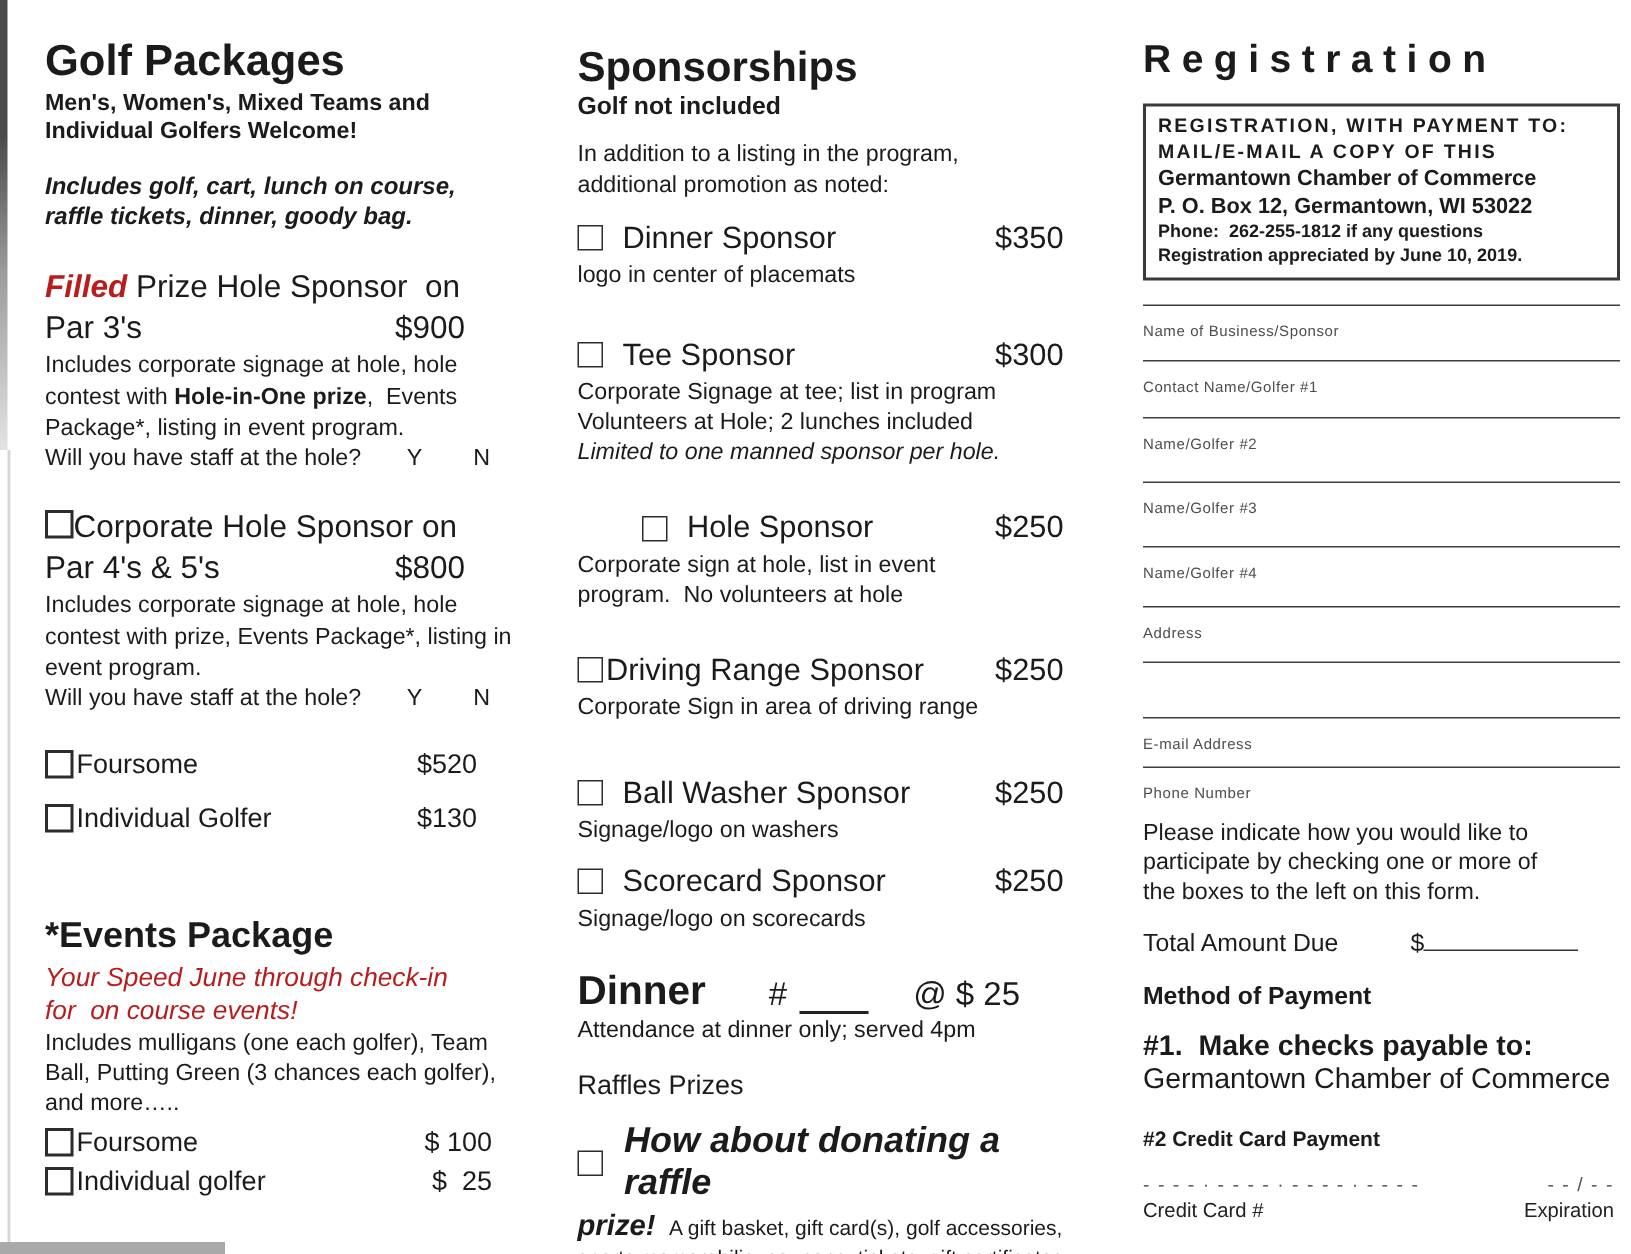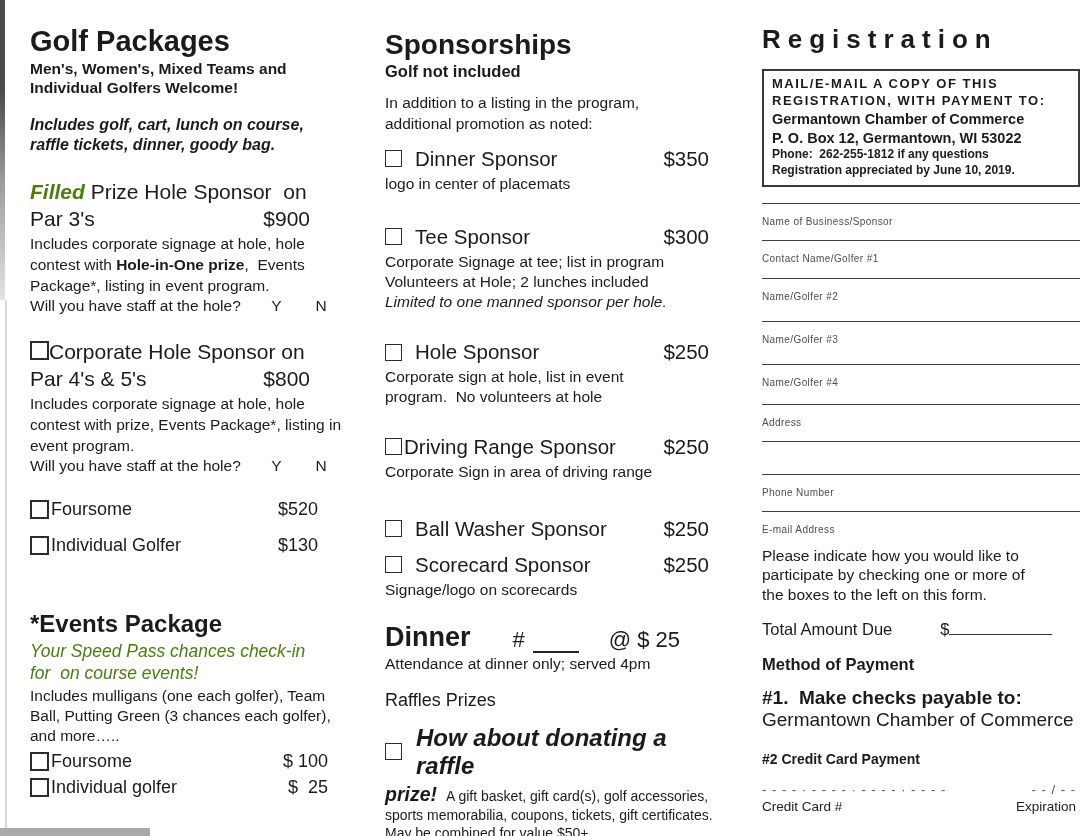--- a/index.html
+++ b/index.html
@@ -6,21 +6,21 @@
   body{
     width:1087px;height:836px;position:relative;overflow:hidden;
     background:#ffffff;color:#1b1b1b;
     font-family:"Liberation Sans", sans-serif;
     -webkit-font-smoothing:antialiased;
   }
   .pre{white-space:pre-wrap;}
   .bold{font-weight:bold;}
   .italic{font-style:italic;}
   .bi{font-weight:bold;font-style:italic;}
-  .red{color:#4d7c0f;}
+  .red{color:#b91c1c;}
 
   
   .scan-left{position:absolute;left:0;top:0;width:5px;height:300px;
     background:linear-gradient(#4a4a4a 0 30%, #9a9a9a 60%, #e3e3e3 100%);}
   .scan-left2{position:absolute;left:5px;top:300px;width:2px;height:536px;background:#d7d7d7;}
   .scan-bottom{position:absolute;left:0;bottom:0;width:150px;height:8px;background:#a9a9a9;}
 
   
   .col1{position:absolute;left:30px;top:26px;width:316px;}
   .col2{position:absolute;left:385px;top:30px;width:332px;}
@@ -151,21 +151,21 @@
     <span class="p">$520</span>
   </div>
   <div class="crow">
     <span class="cb1"></span>
     <span class="lbl">Individual Golfer</span>
     <span class="p">$130</span>
   </div>
 
   <div class="h2">*Events Package</div>
   <div class="c1-tag red">
-    <span>Your Speed Pass chances check-in</span><br>
+    <span>Your Speed June through check-in</span><br>
     <span class="pre">for  on course events!</span>
   </div>
   <div class="c1-evdesc">Includes mulligans (one each golfer), Team Ball, Putting Green (3 chances each golfer), and more…..</div>
   <div class="crow tight">
     <span class="cb1"></span>
     <span class="lbl">Foursome</span>
     <span class="p2 pre">$ 100</span>
   </div>
   <div class="crow tight">
     <span class="cb1"></span>
@@ -193,21 +193,21 @@
     <span class="cb2"></span>
     <span class="gap">Tee Sponsor</span>
     <span class="p">$300</span>
   </div>
   <div class="sdesc">
     <span>Corporate Signage at tee; list in program</span><br>
     <span>Volunteers at Hole; 2 lunches included</span><br>
     <span class="italic">Limited to one manned sponsor per hole.</span>
   </div>
 
-  <div class="srow" style="margin-top:28px;">
+  <div class="srow" style="margin-top:28px;margin-left:43px;">
     <span class="cb2"></span>
     <span class="gap">Hole Sponsor</span>
     <span class="p">$250</span>
   </div>
   <div class="sdesc">
     <span>Corporate sign at hole, list in event</span><br>
     <span class="pre">program.  No volunteers at hole</span>
   </div>
 
   <div class="srow" style="margin-top:27px;">
@@ -215,20 +215,21 @@
     <span class="nogap">Driving Range Sponsor</span>
     <span class="p">$250</span>
   </div>
   <div class="sdesc">Corporate Sign in area of driving range</div>
 
   <div class="srow" style="margin-top:35px;">
     <span class="cb2"></span>
     <span class="gap">Ball Washer Sponsor</span>
     <span class="p">$250</span>
   </div>
+  <div class="sdesc">Signage/logo on washers</div>
 
   <div class="srow" style="margin-top:12px;">
     <span class="cb2"></span>
     <span class="gap">Scorecard Sponsor</span>
     <span class="p">$250</span>
   </div>
   <div class="sdesc">Signage/logo on scorecards</div>
 
   <div class="dinner-row">
     <span class="dt">Dinner</span>
@@ -245,22 +246,22 @@
   </div>
   <p class="raffle-body">
     <span class="w bi">prize!</span><span class="rest">A gift basket, gift card(s), golf accessories, sports memorabilia, coupons, tickets, gift certificates. May be combined for value $50+</span>
   </p>
 </div>
 
 <div class="col3">
   <div class="h1r">Registration</div>
 
   <div class="mailbox">
+    <div class="mb-a">REGISTRATION, WITH PAYMENT TO:</div>
     <div class="mb-a">MAIL/E-MAIL A COPY OF THIS</div>
-    <div class="mb-a">REGISTRATION, WITH PAYMENT TO:</div>
     <div class="mb-b">Germantown Chamber of Commerce</div>
     <div class="mb-b">P. O. Box 12, Germantown, WI 53022</div>
     <div class="mb-c pre">Phone:  262-255-1812 if any questions</div>
     <div class="mb-c">Registration appreciated by June 10, 2019.</div>
   </div>
 
   <div class="field" style="margin-top:16px;">
     <div class="flabel">Name of Business/Sponsor</div>
   </div>
   <div class="field" style="margin-top:13px;">
@@ -274,25 +275,25 @@
   </div>
   <div class="field" style="margin-top:19px;">
     <div class="flabel">Name/Golfer #4</div>
   </div>
   <div class="field" style="margin-top:16px;">
     <div class="flabel">Address</div>
   </div>
   <div class="field" style="margin-top:13px;">
     <div class="flabel"></div>
   </div>
+  <div class="field" style="margin-top:13px;">
+    <div class="flabel">E-mail Address</div>
+  </div>
   <div class="field" style="margin-top:9px;">
     <div class="flabel">Phone Number</div>
-  </div>
-  <div class="field" style="margin-top:13px;">
-    <div class="flabel">E-mail Address</div>
   </div>
 
   <div class="note">
     <span>Please indicate how you would like to</span><br>
     <span>participate by checking one or more of</span><br>
     <span>the boxes to the left on this form.</span>
   </div>
 
   <div class="total-row">
     <span>Total Amount Due</span>

